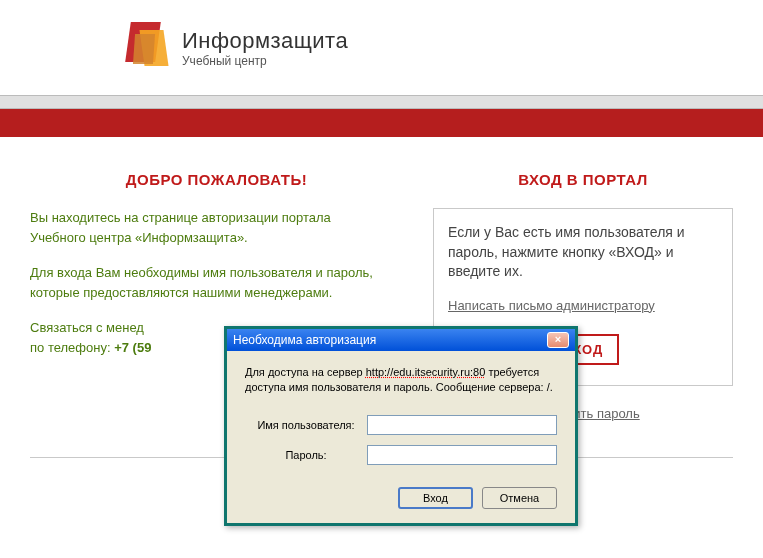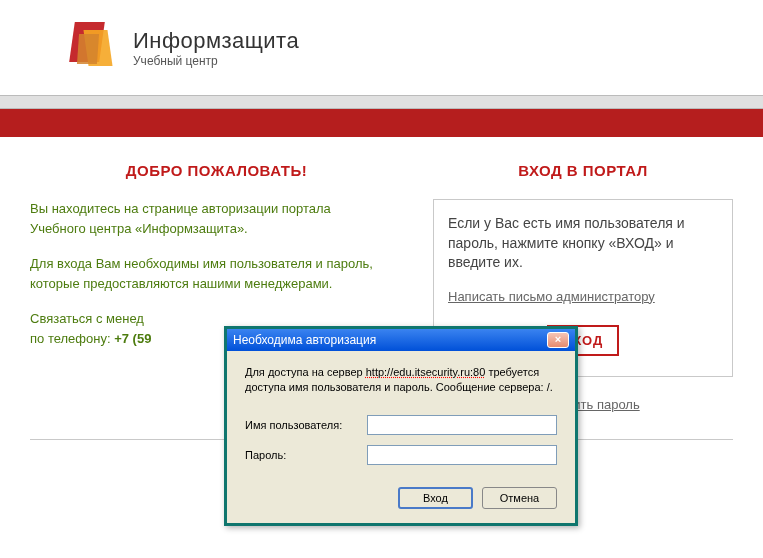--- a/index.html
+++ b/index.html
@@ -1,26 +1,26 @@
 <!DOCTYPE html>
 <html><head>
 <meta charset="utf-8">
 <style>
   * { box-sizing: border-box; margin: 0; padding: 0; }
   body { font-family: Arial, sans-serif; background: #fff; width: 763px; height: 558px; position: relative; overflow: hidden; }
-  .header { padding: 20px 0 20px 64px; display: flex; align-items: center; gap: 14px; }
+  .header { padding: 20px 0 20px 120px; display: flex; align-items: center; gap: 7px; }
   .logo-mark { width: 55px; height: 55px; position: relative; }
   .logo-mark .p1 { position: absolute; width: 30px; height: 40px; background: #c52a2e; left: 8px; top: 2px; transform: skewX(-8deg); }
   .logo-mark .p2 { position: absolute; width: 24px; height: 36px; background: #f5a623; left: 22px; top: 10px; transform: skewX(8deg); opacity: 0.9; }
   .logo-mark .p3 { position: absolute; width: 20px; height: 30px; background: #d4842e; left: 14px; top: 14px; transform: skewX(-4deg); opacity: 0.85; }
   .logo-text .title { font-size: 22px; color: #333; font-weight: 400; letter-spacing: 0.5px; }
   .logo-text .subtitle { font-size: 12px; color: #555; }
   .divider-top { height: 14px; background: #e0e0e0; border-top: 1px solid #bbb; border-bottom: 1px solid #bbb; }
   .red-bar { height: 28px; background: #b51e1e; }
-  .content { display: flex; padding: 10px 30px; gap: 30px; }
+  .content { display: flex; padding: 19px 30px; gap: 30px; }
   .col-left { flex: 1; padding-top: 15px; }
   .col-right { width: 300px; padding-top: 15px; }
   .hdg { color: #c01a1a; font-weight: bold; font-size: 15px; text-align: center; margin-bottom: 20px; letter-spacing: 0.5px; }
   .txt { color: #4d7c0f; font-size: 13px; line-height: 1.5; margin-bottom: 16px; }
   .bold { font-weight: bold; }
   .login-box { border: 1px solid #c9c9c9; padding: 14px 14px 20px; background: #fff; }
   .login-box .info { font-size: 14px; color: #444; line-height: 1.4; margin-bottom: 14px; }
   .login-box .admin-link { font-size: 13px; color: #666; text-decoration: underline; }
   .login-box .btn-row { text-align: center; margin-top: 20px; }
   .vhod-btn { display: inline-block; border: 2px solid #c01a1a; background: #fff; color: #c01a1a; font-weight: bold; font-size: 13px; padding: 6px 14px; letter-spacing: 1px; cursor: pointer; }
@@ -28,21 +28,21 @@
   .remind-link { font-size: 13px; color: #666; text-decoration: underline; }
   .hr-below { border: none; border-top: 1px solid #c9c9c9; margin: 16px 30px 0; }
   
   .dialog { position: absolute; left: 224px; top: 326px; width: 354px; background: #ece9d8; border: 3px solid #0f766e; box-shadow: 2px 2px 6px rgba(0,0,0,0.3); font-family: Tahoma, Arial, sans-serif; }
   .dlg-title { background: linear-gradient(to bottom, #3a83f0 0%, #0050d8 100%); color: #fff; font-size: 12px; padding: 4px 6px; display: flex; justify-content: space-between; align-items: center; height: 22px; }
   .close-btn { width: 22px; height: 16px; background: linear-gradient(to bottom, #f6c5b6, #e78b6f); border: 1px solid #fff; border-radius: 3px; color: #fff; font-size: 11px; text-align: center; line-height: 13px; cursor: pointer; font-weight: bold; }
   .dlg-body { padding: 14px 18px 14px; font-size: 11px; color: #000; }
   .dlg-msg { margin-bottom: 20px; line-height: 1.35; }
   .dlg-msg .urlpart { text-decoration: underline dotted red; }
   .form-row { display: flex; align-items: center; margin-bottom: 10px; }
-  .form-row label { width: 122px; text-align: left; font-size: 11px; }
+  .form-row label { width: 122px; text-align: center; font-size: 11px; }
   .form-row input { flex: 1; height: 20px; border: 1px solid #7f9db9; padding: 1px 3px; font-size: 12px; }
   .dlg-buttons { text-align: right; margin-top: 22px; }
   .dlg-buttons button { width: 75px; height: 22px; margin-left: 6px; font-size: 11px; background: #ece9d8; border: 1px solid #888; border-radius: 3px; cursor: pointer; }
   .dlg-buttons button.primary { border: 2px solid #4a7ac8; }
 </style>
 </head>
 <body>
 
 <div class="header">
   <div class="logo-mark">

